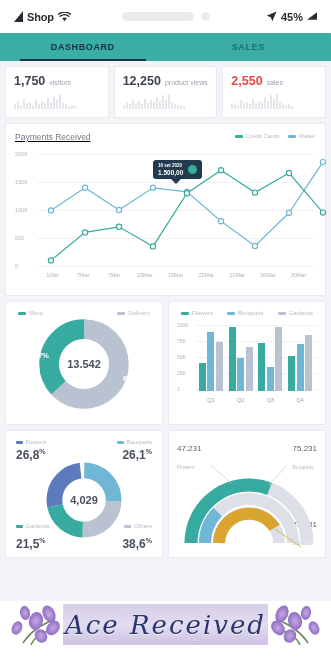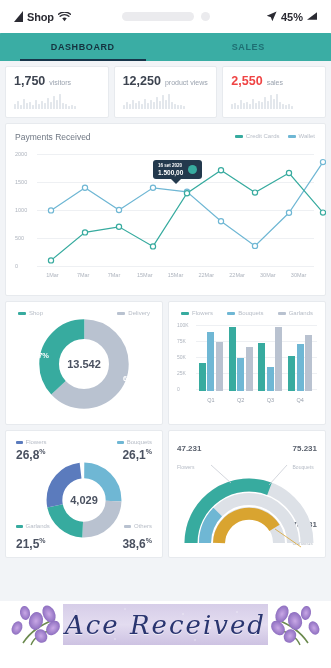--- a/index.html
+++ b/index.html
@@ -75,21 +75,21 @@
   #statrow { display: flex; gap: 5px; height: 52px; }
   .stat { flex: 1; padding: 7px 8px 0 8px; overflow: hidden; }
   .stat-top { display: flex; align-items: baseline; gap: 4px; }
   .stat-num { font-size: 12.5px; font-weight: bold; color: #3d4450; }
   .stat-num.accent { color: #ef4444; }
   .stat-lbl { font-size: 7px; color: #9aa2ae; }
   .spark { display: flex; align-items: flex-end; gap: 1px; height: 16px; margin-top: 5px; }
   .spark i { display: block; width: 2px; background: #e3e7ec; border-radius: 0.5px; }
 
   
-  #payments { margin-top: 5px; height: 173px; padding: 8px 9px 2px 9px; position: relative; }
+  #payments { margin-top: 5px; height: 173px; padding: 8px 9px 2px 9px; position: relative; text-decoration: underline; }
   .card-title { font-size: 8.5px; color: #6f7783; }
   .legend { position: absolute; top: 9px; right: 10px; display: flex; gap: 8px; }
   .lg { display: flex; align-items: center; gap: 3px; font-size: 6px; color: #b6bcc6; }
   .lg .sw { width: 8px; height: 3px; border-radius: 1px; }
   .plot { position: relative; margin-top: 6px; height: 130px; }
   .ylab { position: absolute; left: 0; font-size: 5.5px; color: #aeb4be; transform: translateY(-50%); }
   .gl { position: absolute; left: 22px; right: 2px; height: 1px; background: #eef0f3; }
   .xaxis { position: absolute; left: 22px; right: 2px; bottom: 0px; display: flex; }
   .xaxis span { flex: 1; text-align: center; font-size: 5.5px; color: #aeb4be; }
   .tooltip {
@@ -131,21 +131,21 @@
   .bxaxis span { flex: 1; text-align: center; font-size: 5.5px; color: #9aa2ae; }
 
   
   #botrow { display: flex; gap: 5px; margin-top: 5px; height: 128px; }
   .quad-lbl { position: absolute; font-size: 6px; display: flex; align-items: center; gap: 2.5px; color: #b6bcc6; }
   .quad-lbl .sw { width: 7px; height: 3px; border-radius: 1px; }
   .quad-val { position: absolute; font-size: 12px; font-weight: bold; color: #4a5160; }
   .quad-val sup { font-size: 7px; }
 
   .gauge-lbl { position: absolute; text-align: left; }
-  .gauge-num { font-size: 8px; font-weight: bold; color: #5b626e; }
+  .gauge-num { font-size: 8px; font-weight: normal; color: #5b626e; }
   .gauge-sub { font-size: 5px; color: #b6bcc6; }
   .gauge-total { position: absolute; text-align: center; left: 0; right: 0; bottom: 6px; }
   .gauge-total .gt-num { font-size: 12px; font-weight: bold; color: #4a5160; }
   .gauge-total .gt-sub { font-size: 5.5px; color: #b6bcc6; letter-spacing: 0.3px; }
 
   
   #banner {
     position: absolute; left: 5px; top: 601px; width: 321px; height: 47px;
     z-index: 20; overflow: hidden;
   }

